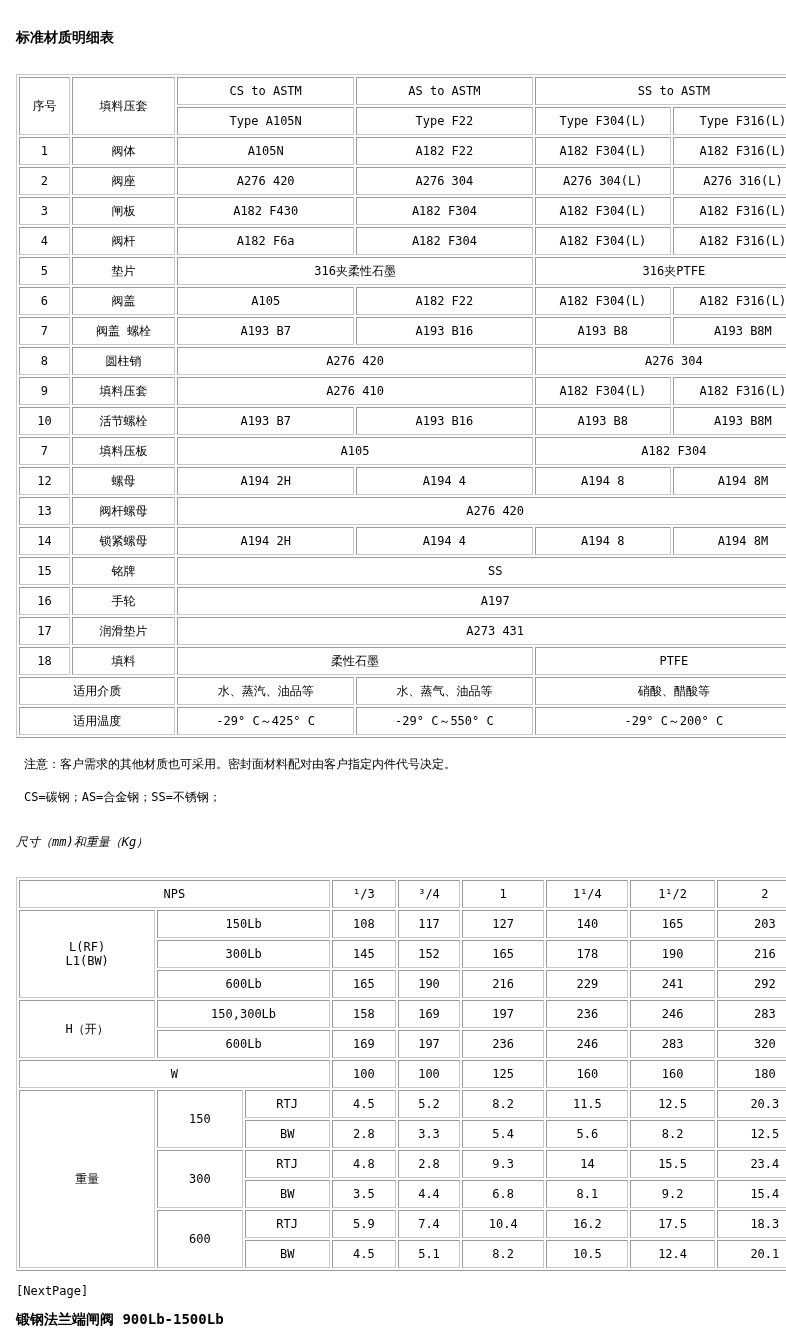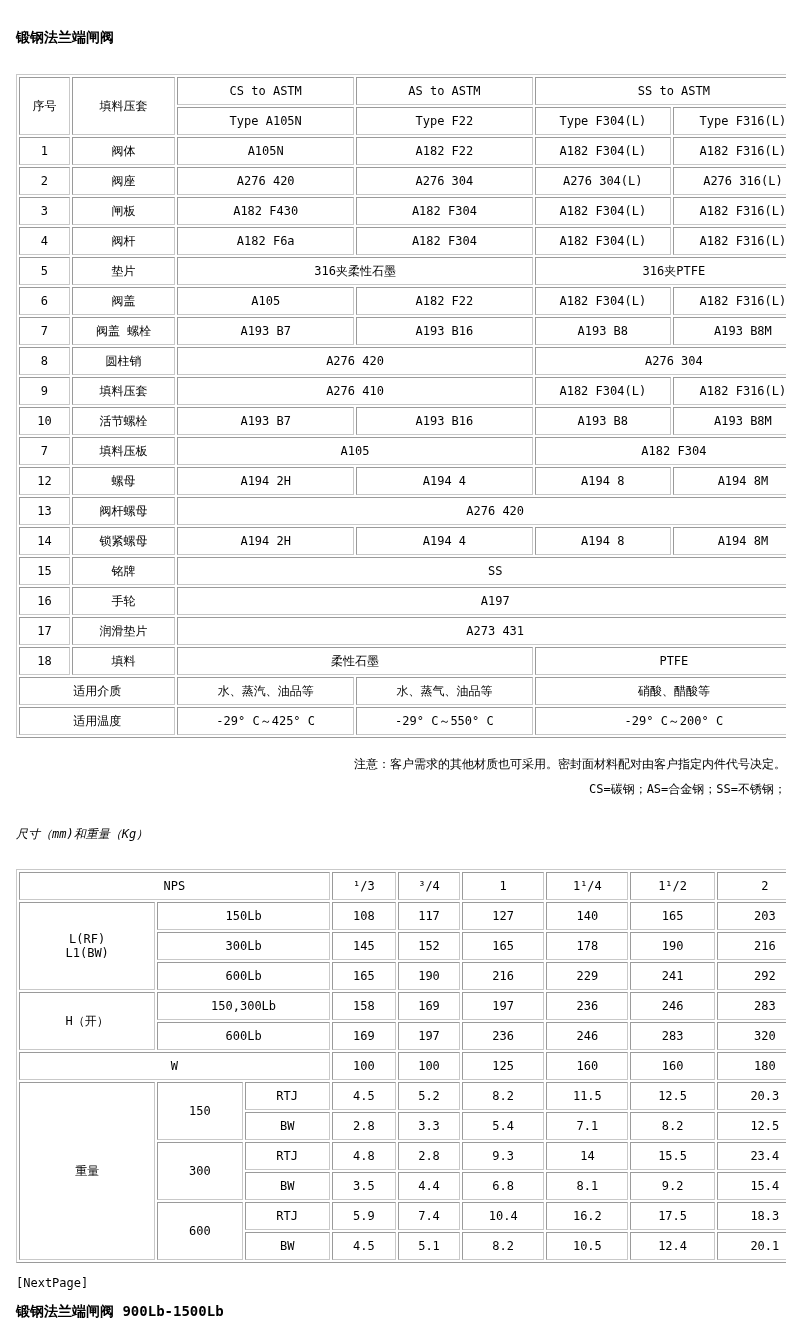--- a/index.html
+++ b/index.html
@@ -15,31 +15,31 @@
     background:#fff;border:1px solid;border-color:#c9c9c9 #9a9a9a #9a9a9a #c9c9c9;
   }
   td{
     border:1px solid;border-color:#9a9a9a #c9c9c9 #c9c9c9 #9a9a9a;
     text-align:center;vertical-align:middle;height:26px;padding:0 2px;
     overflow:hidden;white-space:pre-line;line-height:1.2;
   }
   #materials-table{width:800px;margin-top:27px;}
   #dimensions-table{width:800px;margin-top:27px;}
   .notes{margin-top:14px;}
-  .notes p{margin:0;line-height:25px;text-align:right;}
+  .notes p{margin:8px;line-height:25px;}
   .section-title{margin-top:24px;line-height:16px;font-style:italic;}
   .nextpage{line-height:16px;}
   .footer-title{font-size:14px;font-weight:bold;margin-top:7px;line-height:16px;}
 </style>
 </head>
 <body>
 
 <div class="wrap">
 
-  <p class="doc-title">锻钢法兰端闸阀</p>
+  <p class="doc-title">标准材质明细表</p>
 
   <table id="materials-table">
     <colgroup>
       <col style="width:50px">
         <col style="width:102px">
         <col style="width:174px">
       <col style="width:174px">
         <col style="width:134px">
         <col style="width:138px">
     </colgroup>
@@ -317,21 +317,21 @@
       <td>11.5</td>
       <td>12.5</td>
       <td>20.3</td>
     </tr>
 
     <tr>
       <td>BW</td>
       <td>2.8</td>
       <td>3.3</td>
       <td>5.4</td>
-      <td>7.1</td>
+      <td>5.6</td>
       <td>8.2</td>
       <td>12.5</td>
     </tr>
 
     <tr>
       <td rowspan="2">300</td>
       <td>RTJ</td>
       <td>4.8</td>
       <td>2.8</td>
       <td>9.3</td>

